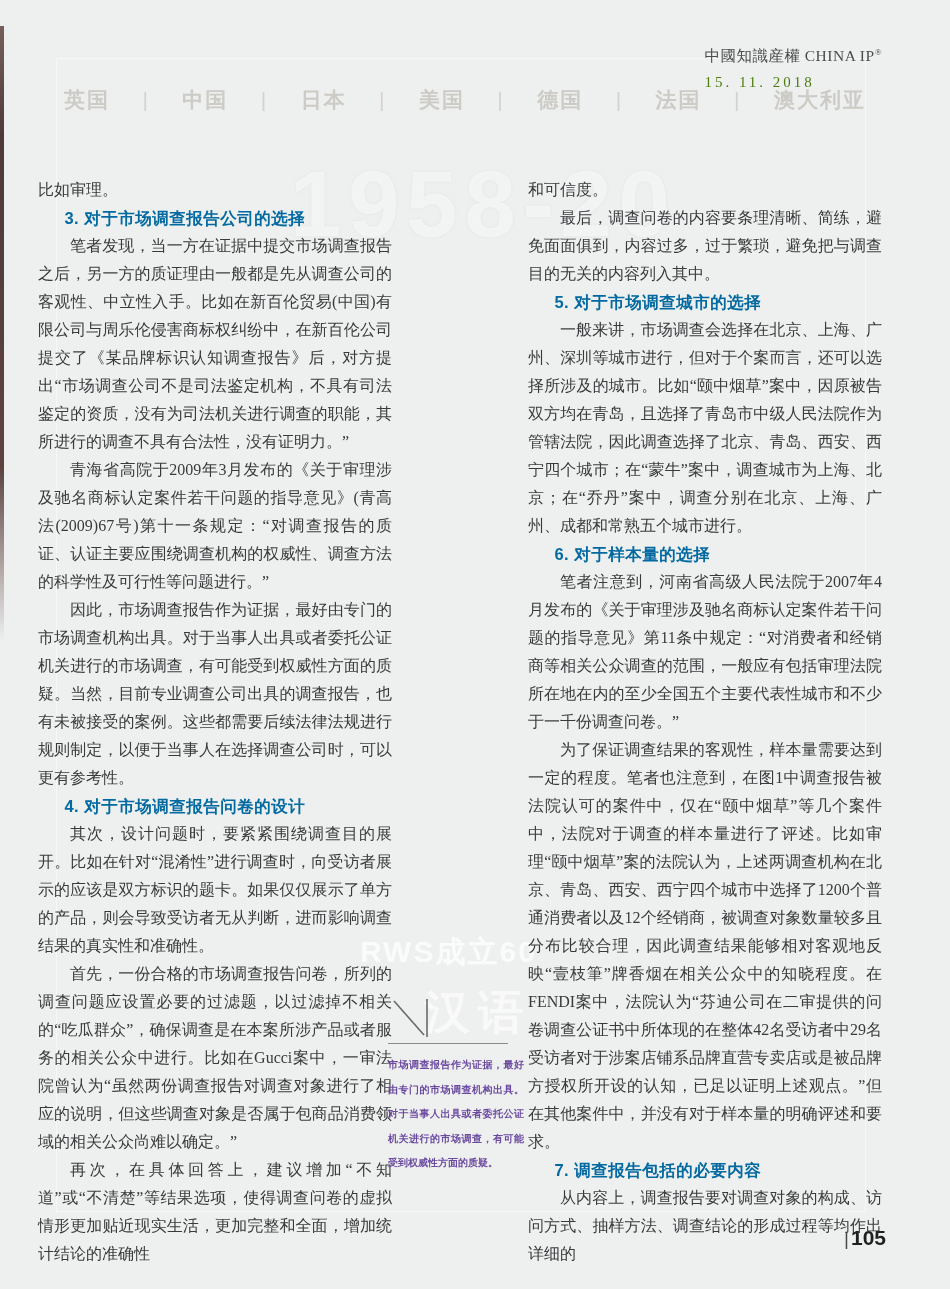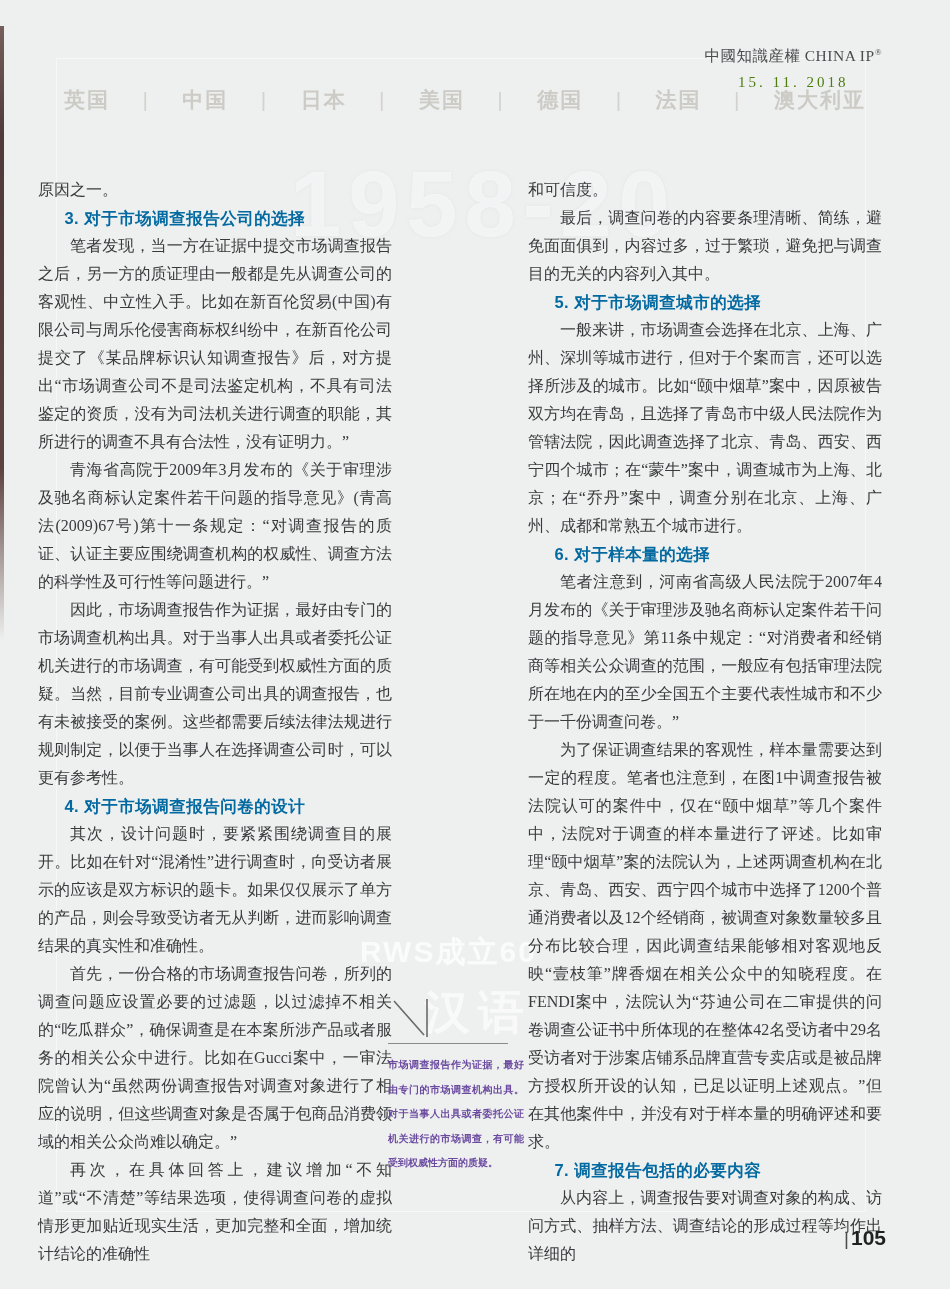--- a/index.html
+++ b/index.html
@@ -28,21 +28,21 @@
     font-size:21px;color:rgba(150,142,132,.38);letter-spacing:2px;
   }
   .ghost-nav .sep{color:rgba(150,142,132,.30);font-weight:normal;}
   .ghost-year{
     top:152px;left:290px;font-size:92px;letter-spacing:7px;
     color:rgba(255,255,255,.55);text-shadow:0 0 3px rgba(214,219,221,.5);
   }
   .ghost-rws{top:932px;left:360px;font-size:30px;letter-spacing:2px;color:rgba(255,255,255,.72);}
   .ghost-hanyu{top:982px;left:424px;font-size:46px;letter-spacing:8px;color:rgba(255,255,255,.62);}
   
-  .masthead{position:absolute;top:46px;right:68px;text-align:center;z-index:3;}
+  .masthead{position:absolute;top:46px;right:68px;text-align:left;z-index:3;}
   .brand{font-size:15.5px;color:#4c4c4f;letter-spacing:.5px;}
   .brand sup{font-size:9px;}
   .issue-date{margin-top:7px;font-size:15px;letter-spacing:3px;color:#4d7c0f;font-weight:500;}
   
   .col{
     position:absolute;top:176px;width:354px;z-index:2;
     color:#3a3a3d;font-size:16px;line-height:28px;text-align:justify;
   }
   .col-left{left:38px;}
   .col-right{left:528px;}
@@ -97,21 +97,21 @@
   <div class="ghost ghost-hanyu">汉语</div>
 
   <div class="masthead">
     <div class="brand">
       <span>中國知識産權 CHINA IP</span><sup>®</sup>
     </div>
     <div class="issue-date">15. 11. 2018</div>
   </div>
 
   <div class="col col-left">
-    <p class="plain">原因之一。</p>
+    <p class="plain">比如审理。</p>
     <h3 class="heading">3. 对于市场调查报告公司的选择</h3>
     <p class="para">笔者发现，当一方在证据中提交市场调查报告之后，另一方的质证理由一般都是先从调查公司的客观性、中立性入手。比如在新百伦贸易(中国)有限公司与周乐伦侵害商标权纠纷中，在新百伦公司提交了《某品牌标识认知调查报告》后，对方提出“市场调查公司不是司法鉴定机构，不具有司法鉴定的资质，没有为司法机关进行调查的职能，其所进行的调查不具有合法性，没有证明力。”</p>
     <p class="para">青海省高院于2009年3月发布的《关于审理涉及驰名商标认定案件若干问题的指导意见》(青高法(2009)67号)第十一条规定：“对调查报告的质证、认证主要应围绕调查机构的权威性、调查方法的科学性及可行性等问题进行。”</p>
     <p class="para">因此，市场调查报告作为证据，最好由专门的市场调查机构出具。对于当事人出具或者委托公证机关进行的市场调查，有可能受到权威性方面的质疑。当然，目前专业调查公司出具的调查报告，也有未被接受的案例。这些都需要后续法律法规进行规则制定，以便于当事人在选择调查公司时，可以更有参考性。</p>
     <h3 class="heading">4. 对于市场调查报告问卷的设计</h3>
     <p class="para">其次，设计问题时，要紧紧围绕调查目的展开。比如在针对“混淆性”进行调查时，向受访者展示的应该是双方标识的题卡。如果仅仅展示了单方的产品，则会导致受访者无从判断，进而影响调查结果的真实性和准确性。</p>
     <p class="para">首先，一份合格的市场调查报告问卷，所列的调查问题应设置必要的过滤题，以过滤掉不相关的“吃瓜群众”，确保调查是在本案所涉产品或者服务的相关公众中进行。比如在Gucci案中，一审法院曾认为“虽然两份调查报告对调查对象进行了相应的说明，但这些调查对象是否属于包商品消费领域的相关公众尚难以确定。”</p>
     <p class="para">再次，在具体回答上，建议增加“不知道”或“不清楚”等结果选项，使得调查问卷的虚拟情形更加贴近现实生活，更加完整和全面，增加统计结论的准确性</p>
   </div>
 

